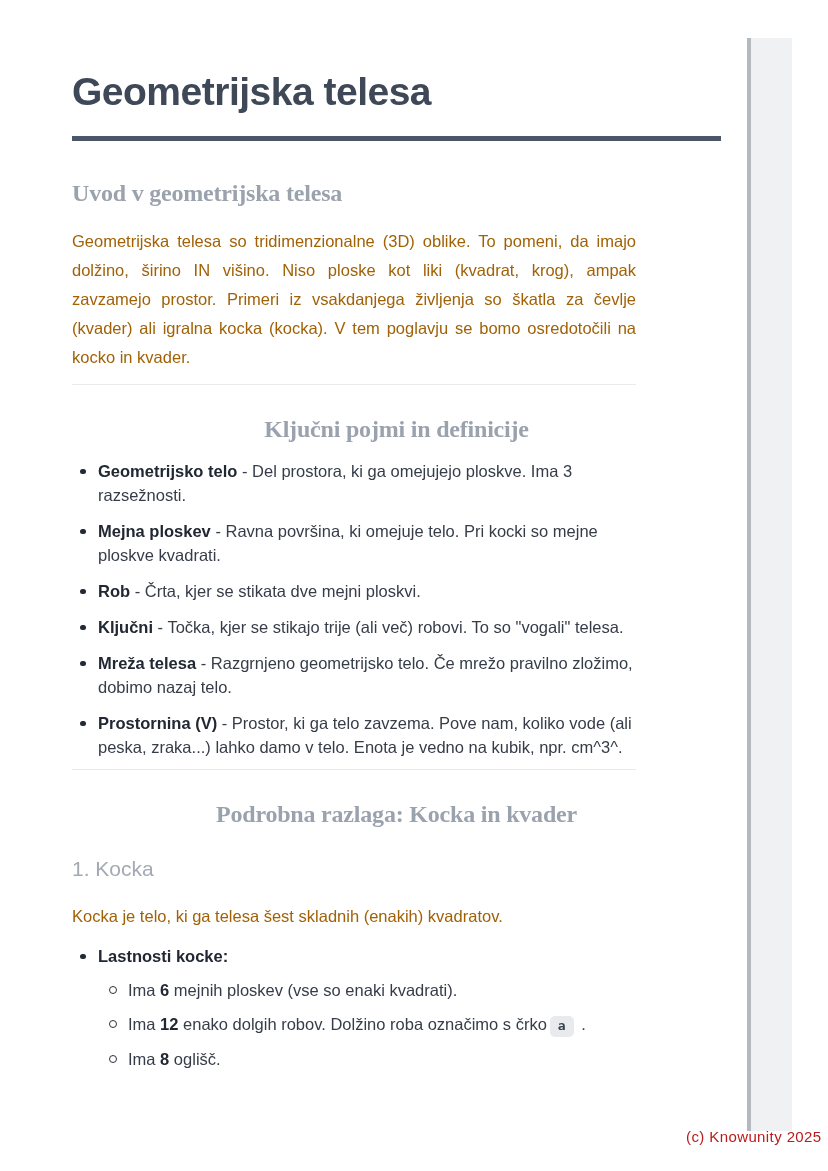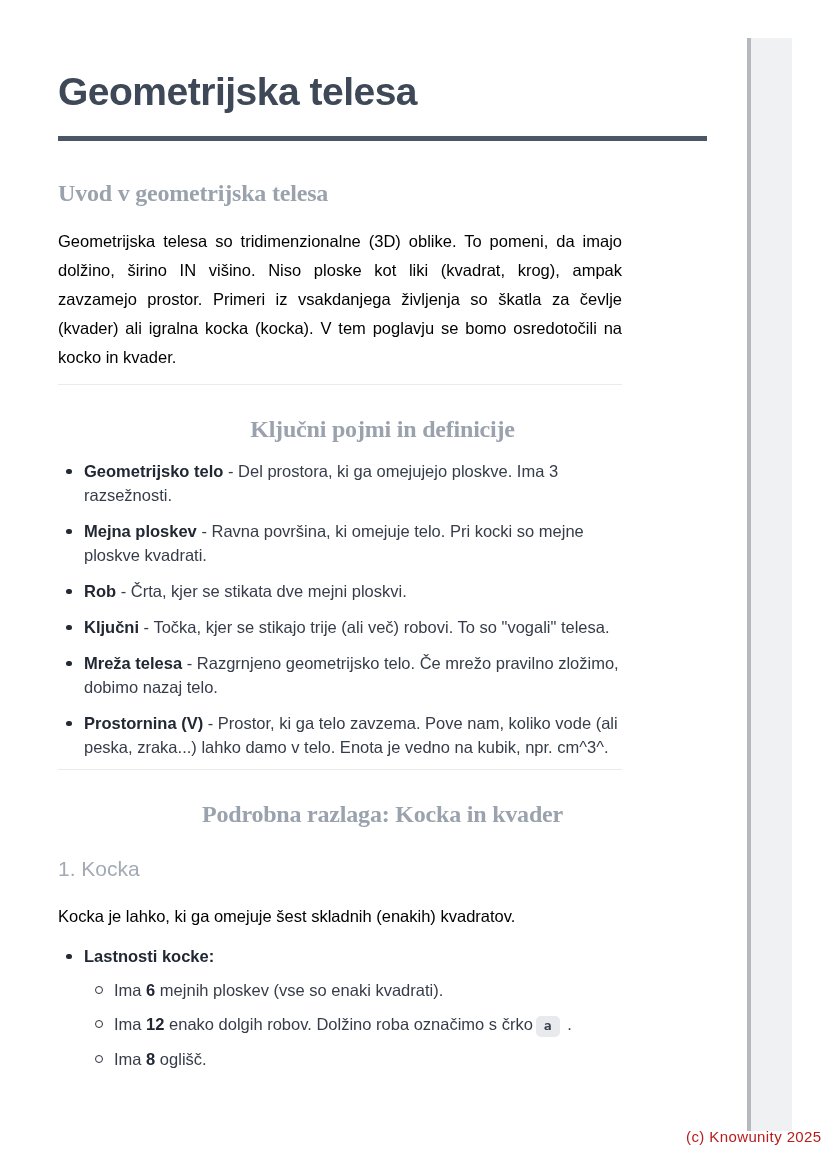--- a/index.html
+++ b/index.html
@@ -5,21 +5,21 @@
   * { margin: 0; padding: 0; box-sizing: border-box; }
   html, body {
     width: 828px; height: 1171px;
     background: #ffffff;
     font-family: "Liberation Sans", sans-serif;
     overflow: hidden;
     position: relative;
   }
   .page {
     position: absolute;
-    left: 58px; top: 0;
+    left: 72px; top: 0;
     width: 649px;
     padding-top: 72px;
   }
   h1.doc-title {
     font-size: 39px;
     line-height: 40px;
     font-weight: bold;
     letter-spacing: -0.5px;
     color: #3e4857;
   }
@@ -44,21 +44,21 @@
     font-size: 21px;
     line-height: 26px;
     font-weight: normal;
     color: #a3aab4;
   }
   p.body-text {
     margin-top: 20px;
     width: 564px;
     font-size: 16.5px;
     line-height: 29px;
-    color: #000000;
+    color: #a16207;
     text-align: justify;
   }
   p.body-text.single {
     margin-top: 22px;
     line-height: 24px;
     text-align: left;
   }
   .divider {
     margin-top: 12px;
     width: 564px; height: 1px;
@@ -158,21 +158,21 @@
       <li><b>Rob</b> - Črta, kjer se stikata dve mejni ploskvi.</li>
       <li><b>Ključni</b> - Točka, kjer se stikajo trije (ali več) robovi. To so "vogali" telesa.</li>
       <li><b>Mreža telesa</b> - Razgrnjeno geometrijsko telo. Če mrežo pravilno zložimo, dobimo nazaj telo.</li>
       <li><b>Prostornina (V)</b> - Prostor, ki ga telo zavzema. Pove nam, koliko vode (ali peska, zraka...) lahko damo v telo. Enota je vedno na kubik, npr. cm^3^.</li>
     </ul>
 
   <div class="divider below-list"></div>
 
   <h2 class="section-heading tight">Podrobna razlaga: Kocka in kvader</h2>
   <h3 class="sub-heading">1. Kocka</h3>
-  <p class="body-text single">Kocka je lahko, ki ga omejuje šest skladnih (enakih) kvadratov.</p>
+  <p class="body-text single">Kocka je telo, ki ga telesa šest skladnih (enakih) kvadratov.</p>
 
   <ul class="bullet-list">
     <li>
       <span class="list-title">Lastnosti kocke:</span>
       <ul class="sub-list" id="props-list">
           <li>Ima <b>6</b> mejnih ploskev (vse so enaki kvadrati).</li>
           <li>Ima <b>12</b> enako dolgih robov. Dolžino roba označimo s črko<span class="code-chip">a</span> .</li>
           <li>Ima <b>8</b> oglišč.</li>
         </ul>
     </li>

